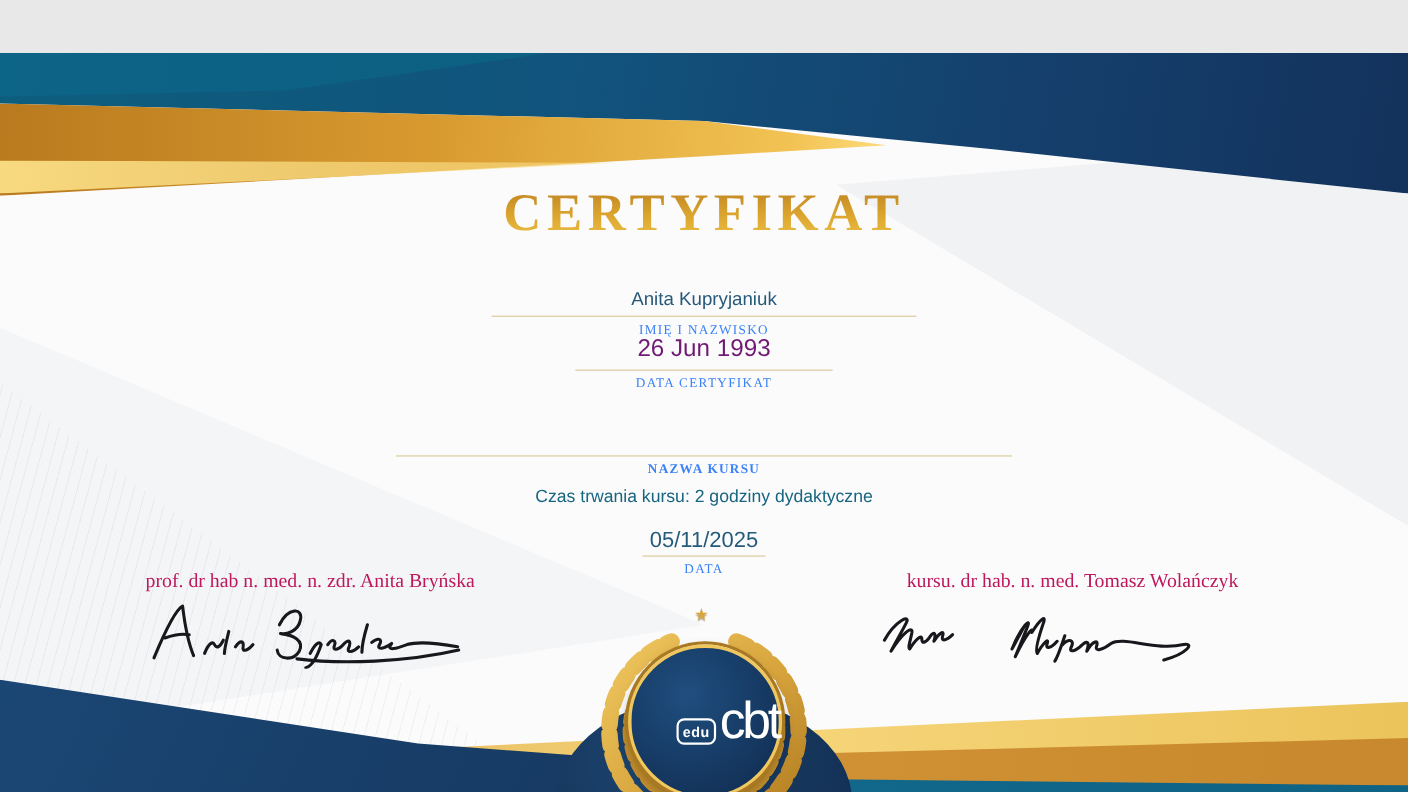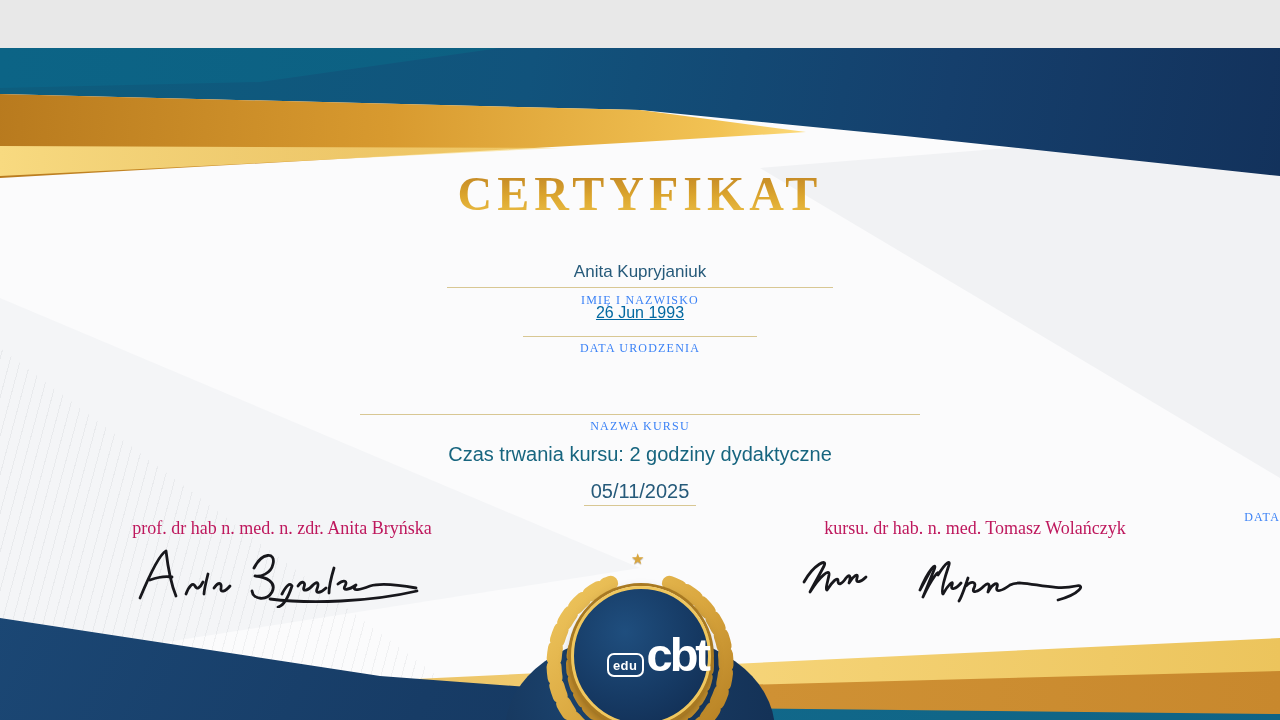--- a/index.html
+++ b/index.html
@@ -77,21 +77,21 @@
     box-shadow:0 0 0 3px #a87922,0 5px 12px rgba(0,0,0,.35);
     background:radial-gradient(circle at 38% 32%,#1f4e7e 0%,#163a64 55%,#102a4e 100%);
     display:flex;align-items:center;justify-content:flex-end;
   }
   .edu-box{
     color:#fff;border:2.5px solid #fff;border-radius:7px;
     font-size:13px;font-weight:bold;padding:3px 4px 2px;
     transform:translateY(9px);margin-right:3px;letter-spacing:.5px;
   }
   .cbt-text{
-    color:#fff;font-weight:bold;font-size:47px;letter-spacing:-3px;
+    color:#fff;font-weight:normal;font-size:47px;letter-spacing:-3px;
     line-height:1;transform:translateY(-2px);
   }
   .star{z-index:9;color:#d9a63e;text-shadow:0 1px 1px rgba(90,60,10,.4);}
   .star-top{left:631px;top:502px;font-size:15px;}
   .star-bottom{left:629px;top:686px;font-size:19px;color:#e4b44c;}
   
   .ctext{z-index:10;left:0;width:1280px;text-align:center;}
   .title{
     top:118px;font-family:"Liberation Serif",serif;font-size:48px;letter-spacing:5px;
     font-weight:bold;color:#cf9a2f;
@@ -100,24 +100,24 @@
   }
   .value-sm{top:214px;font-size:17px;color:#265a7a;}
   .rule{z-index:10;height:1px;background:#d8c793;}
   .rule1{left:447px;top:239px;width:386px;}
   .rule2{left:523px;top:288px;width:234px;}
   .rule3{left:360px;top:366px;width:560px;}
   .rule4{left:584px;top:457px;width:112px;}
   .label{
     font-family:"Liberation Serif",serif;font-size:12px;letter-spacing:1.2px;color:#3b82f6;
   }
-  .label1{top:245px;} .label2{top:293px;} .label3{top:371px;} .label4{top:462px;text-align:right;}
-  .birth{top:256px;font-size:16px;color:#0369a1;text-decoration:underline;}
+  .label1{top:245px;} .label2{top:293px;} .label3{top:371px;font-weight:bold;} .label4{top:462px;}
+  .birth{top:256px;font-size:22px;color:#701a75;}
   .course{top:344px;font-size:17px;color:#17657f;}
-  .duration{top:395px;font-size:20px;color:#17657f;}
+  .duration{top:395px;font-size:16px;color:#17657f;}
   .issue-date{top:432px;font-size:20px;color:#265a7a;}
   .signer{
     z-index:10;top:470px;width:450px;text-align:center;
     font-family:"Liberation Serif",serif;font-size:18px;color:#be185d;
   }
   .signer-left{left:57px;} .signer-right{left:750px;}
   .sig{z-index:10;}
   .sig path{fill:none;stroke:#17171c;stroke-width:2.8;stroke-linecap:round;stroke-linejoin:round;}
   .sig-left{left:130px;top:496px;}
   .sig-right{left:790px;top:500px;}
@@ -142,21 +142,21 @@
   <div class="shape bottom-navy"></div>
   <div class="abs logo-bulge"></div>
 
   <div class="abs ctext title">CERTYFIKAT</div>
 
   <div class="abs ctext value-sm">Anita Kupryjaniuk</div>
   <div class="abs rule rule1"></div>
   <div class="abs ctext label label1">IMIĘ I NAZWISKO</div>
   <div class="abs ctext birth">26 Jun 1993</div>
   <div class="abs rule rule2"></div>
-  <div class="abs ctext label label2">DATA URODZENIA</div>
+  <div class="abs ctext label label2">DATA CERTYFIKAT</div>
 
   <div class="abs rule rule3"></div>
   <div class="abs ctext label label3">NAZWA KURSU</div>
   <div class="abs ctext duration">Czas trwania kursu: 2 godziny dydaktyczne</div>
 
   <div class="abs ctext issue-date">05/11/2025</div>
   <div class="abs rule rule4"></div>
   <div class="abs ctext label label4">DATA</div>
 
   <div class="abs signer signer-left">prof. dr hab n. med. n. zdr. Anita Bryńska</div>

